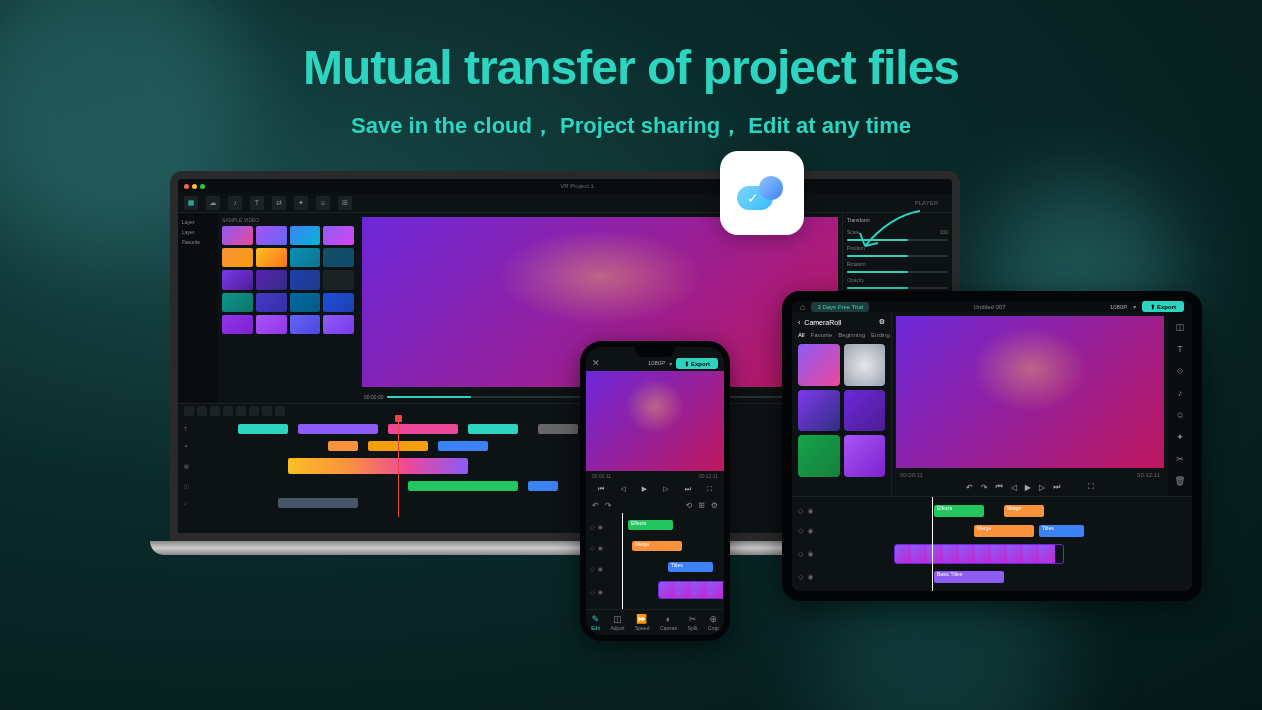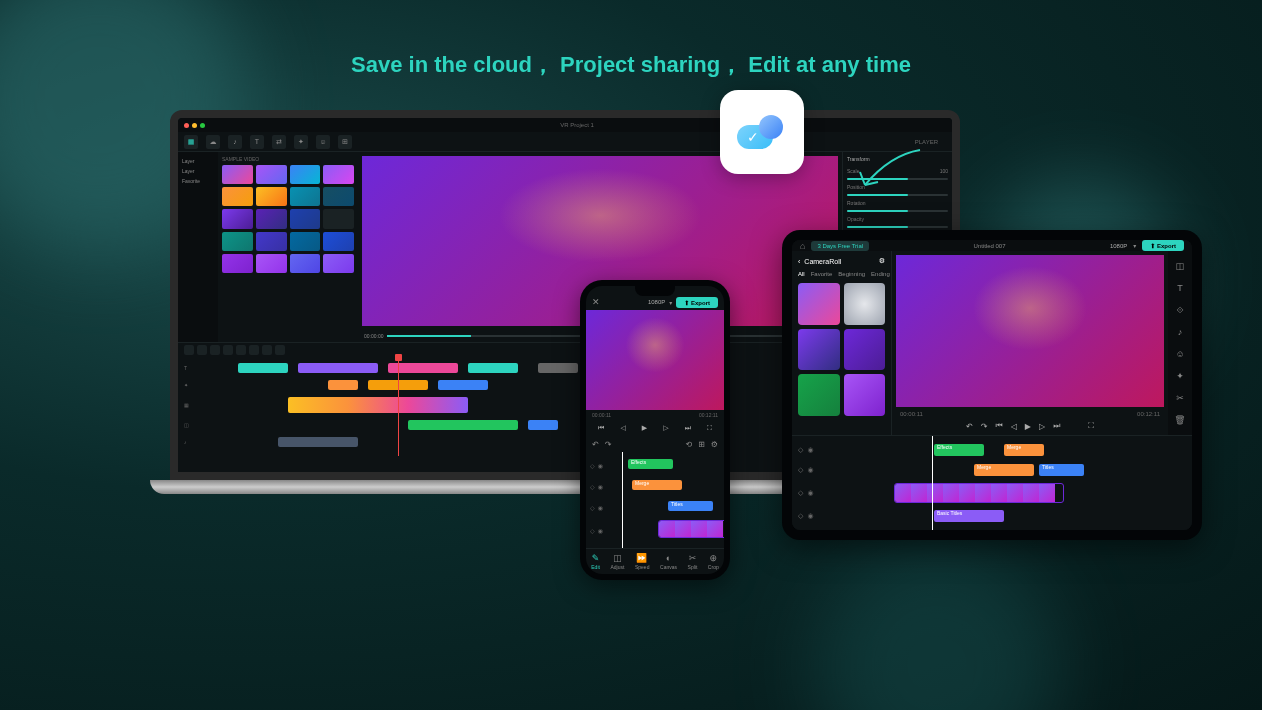--- a/index.html
+++ b/index.html
@@ -3,21 +3,21 @@
 <meta charset="utf-8">
 <style>
 *{margin:0;padding:0;box-sizing:border-box}
 body{width:1262px;height:710px;background:radial-gradient(ellipse at 20% 30%,#1a4a4a 0%,#0a2a2a 40%,#051818 100%);font-family:-apple-system,BlinkMacSystemFont,sans-serif;overflow:hidden;position:relative}
 .bg-blur{position:absolute;border-radius:50%;filter:blur(40px)}
 .blur1{width:300px;height:300px;background:#2a6a6a;top:-50px;left:-50px;opacity:0.6}
 .blur2{width:200px;height:200px;background:#4db8b8;top:180px;right:80px;opacity:0.3}
 .blur3{width:250px;height:250px;background:#1a5a5a;bottom:-80px;right:200px;opacity:0.4}
 .hero{text-align:center;padding-top:40px;position:relative;z-index:10}
 .hero-title{font-size:48px;font-weight:800;color:#2dd4bf;letter-spacing:-1px}
-.hero-sub{font-size:22px;font-weight:600;color:#2dd4bf;margin-top:10px}
+.hero-sub{font-size:22px;font-weight:600;color:#2dd4bf;margin-top:16px}
 .devices{position:relative;width:100%;height:560px;margin-top:20px}
 
 .laptop{position:absolute;left:170px;top:10px;width:790px}
 .laptop-screen{background:#1a1a1a;border:8px solid #2a2a2a;border-radius:12px 12px 0 0;height:370px;overflow:hidden}
 .laptop-base{height:14px;background:linear-gradient(#888,#ccc,#888);border-radius:0 0 14px 14px;margin:0 -20px}
 .app-ui{display:flex;flex-direction:column;height:100%;background:#0d1214;font-size:6px;color:#888}
 .app-titlebar{height:14px;background:#0a0d0f;display:flex;align-items:center;padding:0 6px;gap:3px}
 .wdot{width:5px;height:5px;border-radius:50%}
 .app-toolbar{height:20px;background:#0d1214;display:flex;align-items:center;gap:8px;padding:0 6px;border-bottom:1px solid #1a2224}
 .tool-icon{width:14px;height:14px;background:#1a2224;border-radius:2px;display:flex;align-items:center;justify-content:center;font-size:7px}
@@ -99,20 +99,21 @@
 .ph-btn-icon{font-size:9px}
 </style>
 </head>
 <body>
 
 <div class="bg-blur blur1"></div>
 <div class="bg-blur blur2"></div>
 <div class="bg-blur blur3"></div>
 
 <div class="hero">
+  <h1 class="hero-title">Mutual transfer of project files</h1>
   <p class="hero-sub">Save in the cloud， Project sharing， Edit at any time</p>
 </div>
 
 <div class="devices">
 
 <div class="laptop">
 <div class="laptop-screen">
 <div class="app-ui">
   <div class="app-titlebar">
     <span class="wdot" style="background:#ff5f57"></span>

